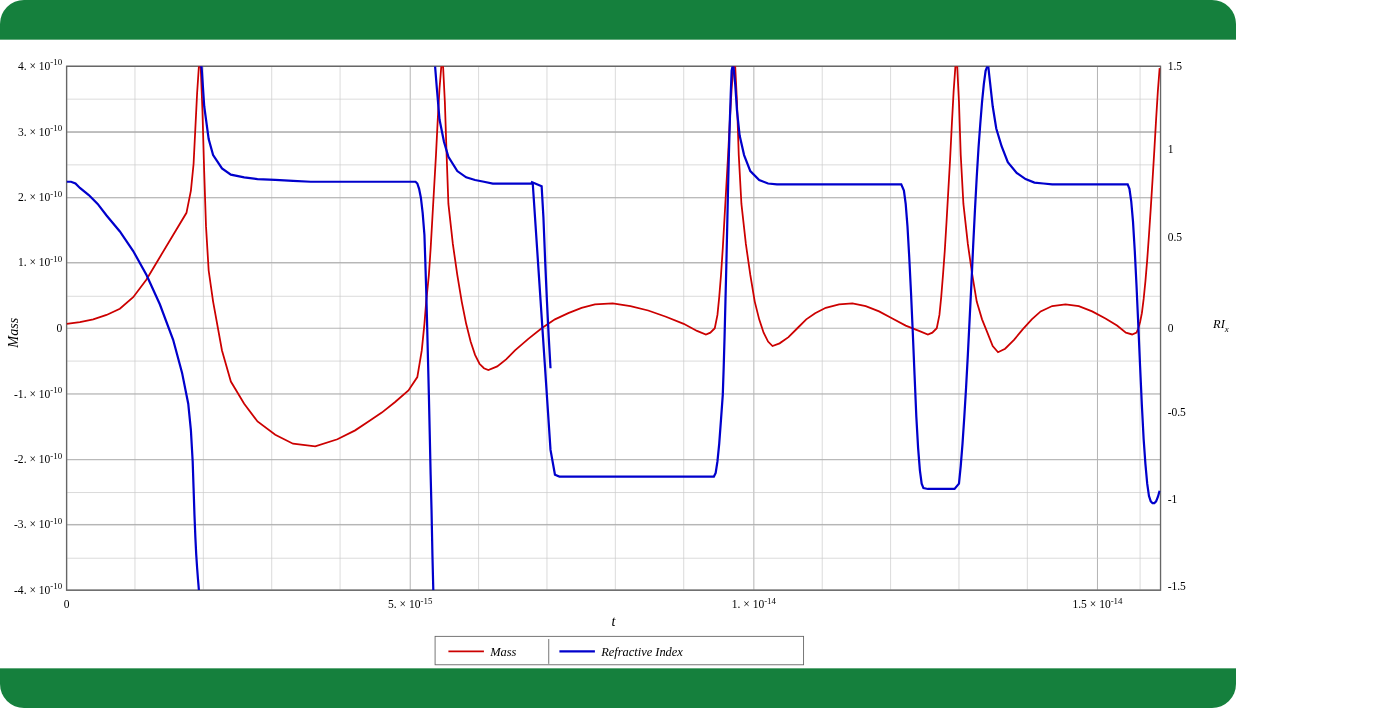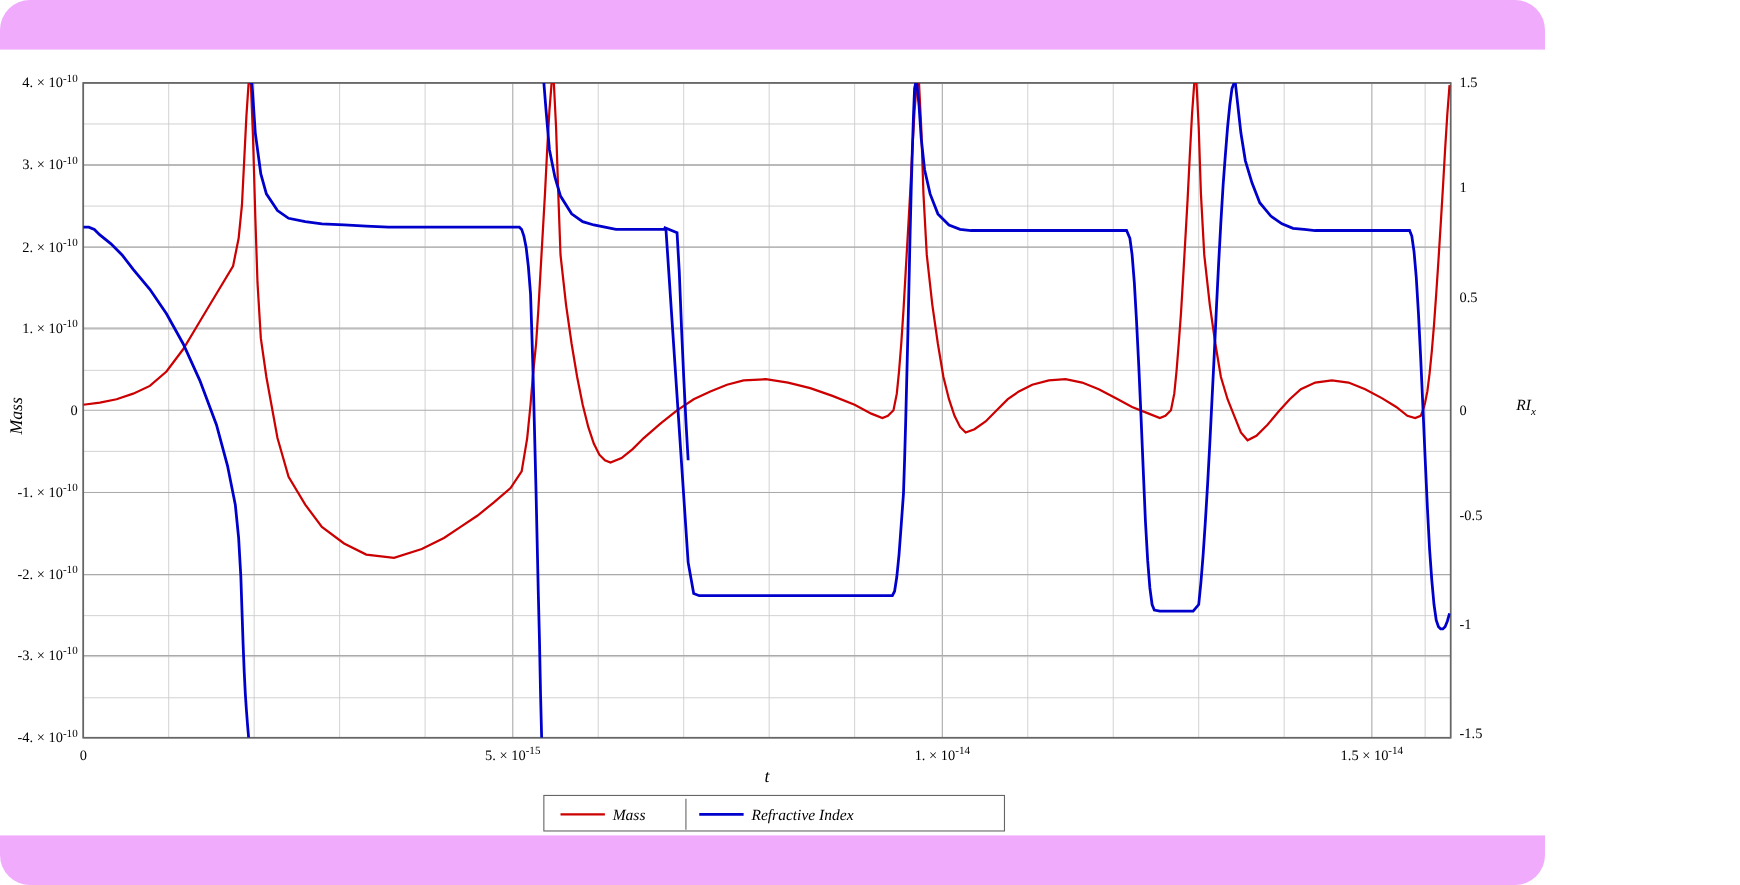--- a/index.html
+++ b/index.html
@@ -7,21 +7,21 @@
       width: 1392px;
       height: 708px;
       background: #fff;
       font-family: 'Times New Roman', Times, serif;
       overflow: hidden;
     }
     .chart-container {
       width: 1236px;
       height: 708px;
       position: relative;
-      background: #f0abfc;
+      background: #15803d;
       border-radius: 24px;
     }
     svg {
       width: 100%;
       height: 100%;
     }
   </style>
 </head>
 <body>
 

